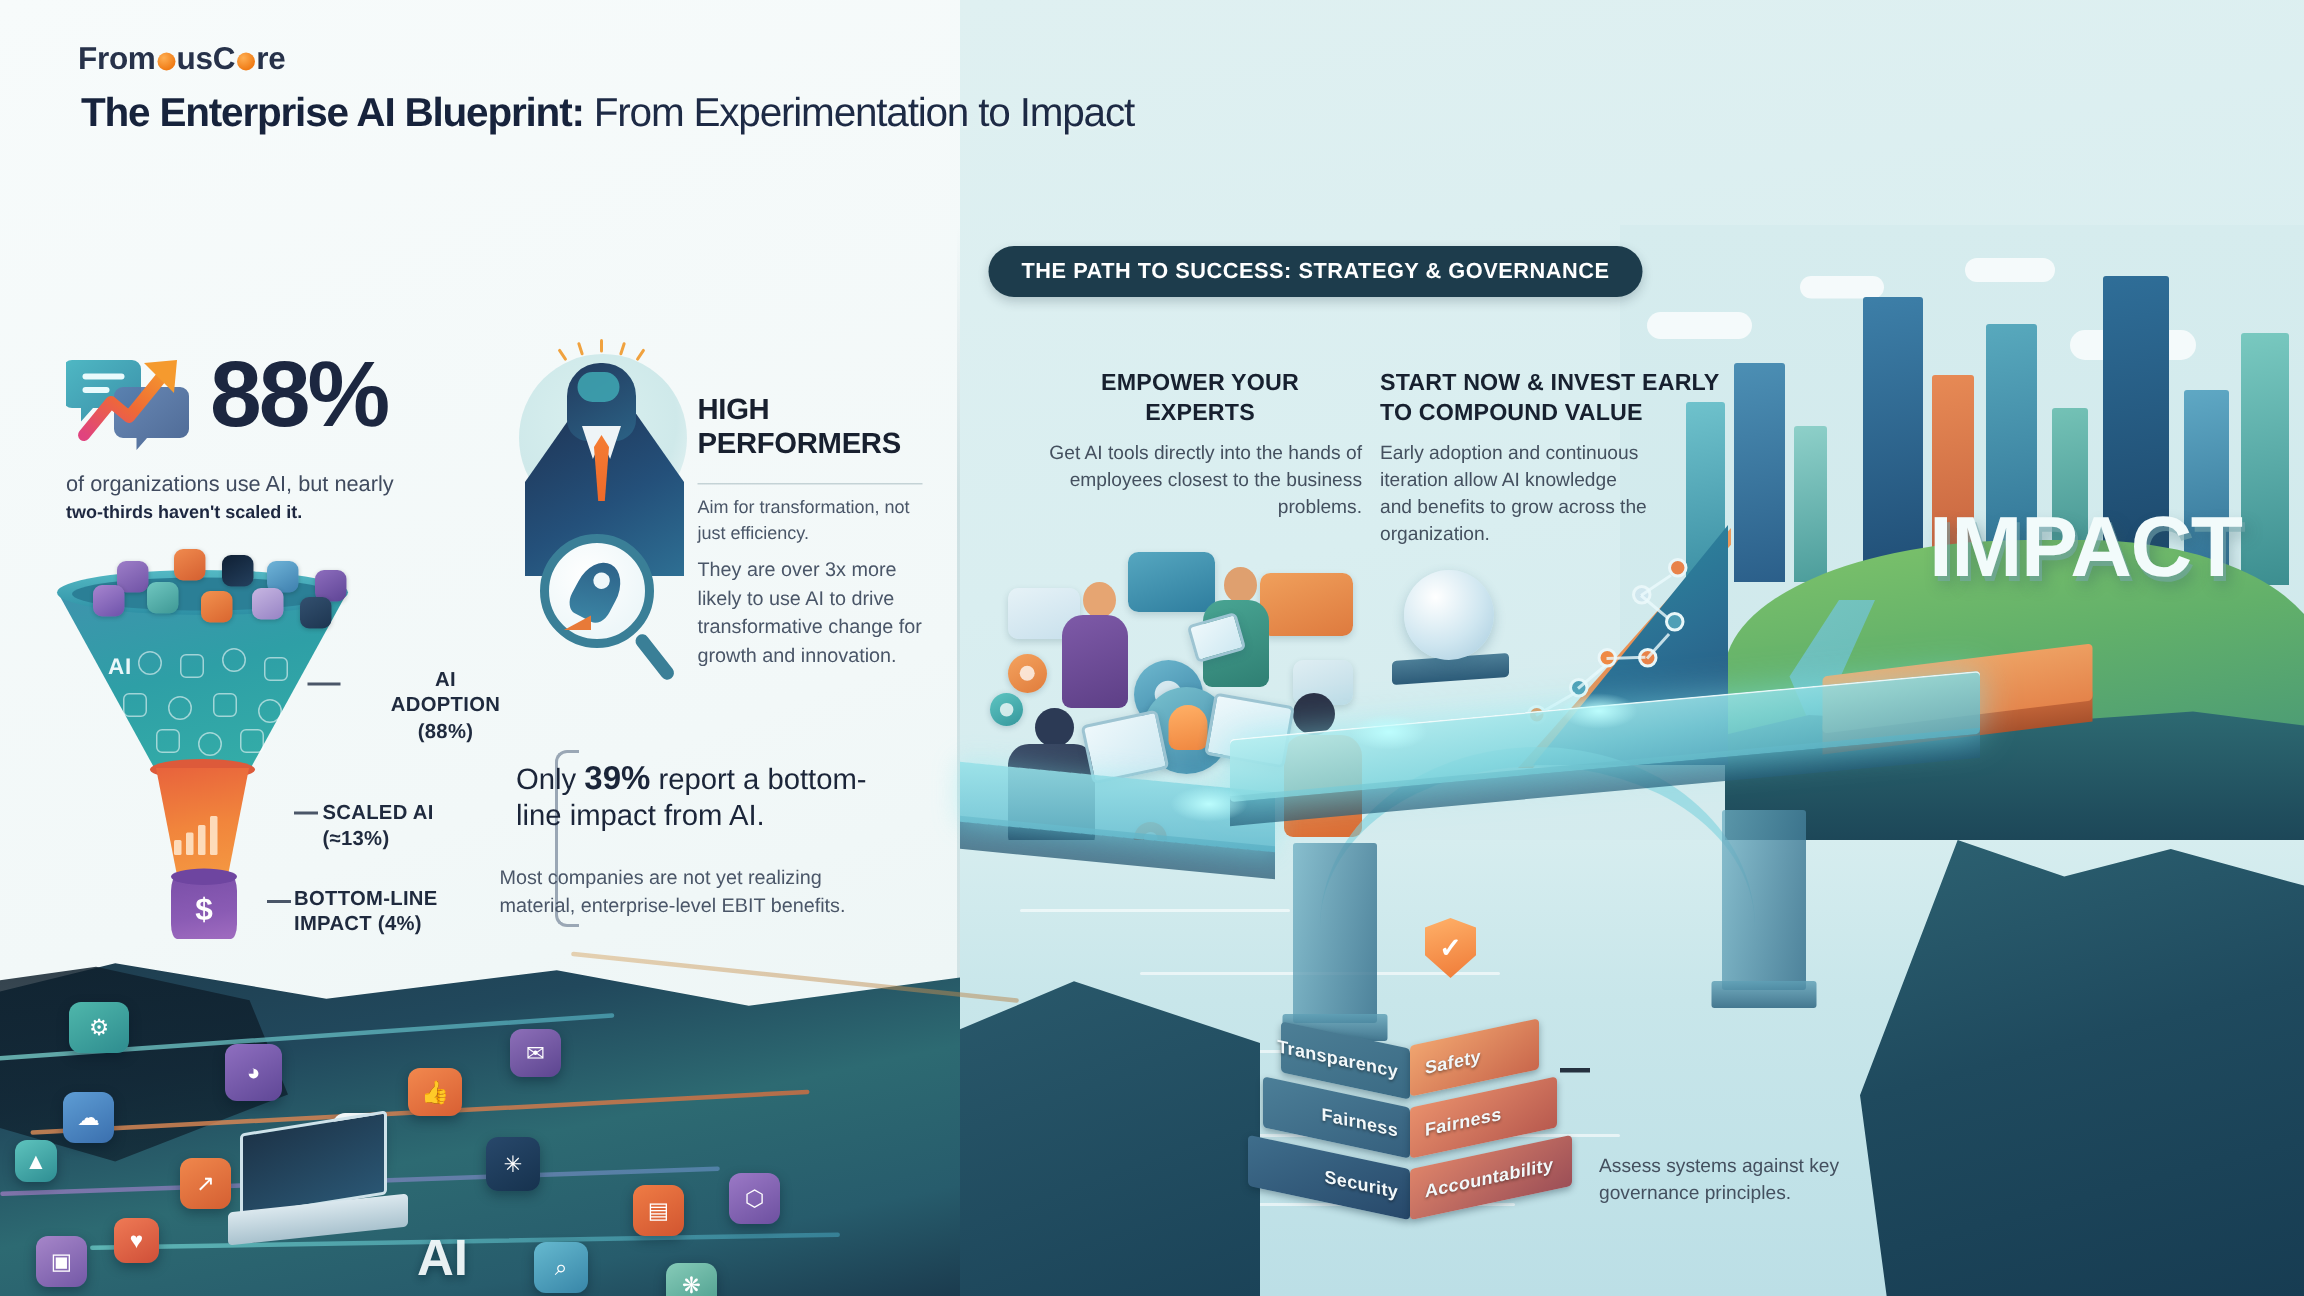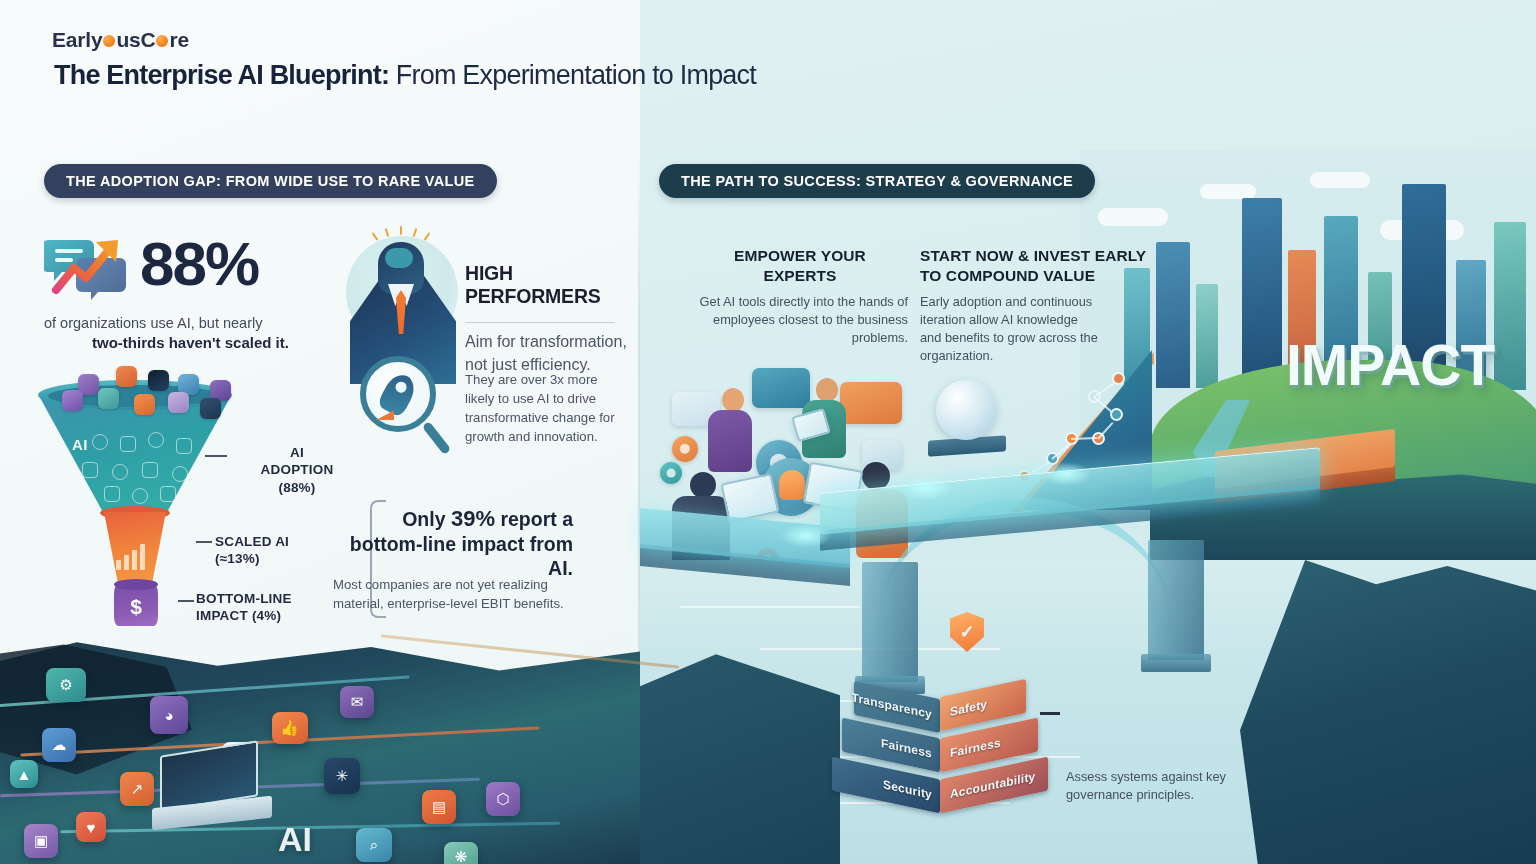--- a/index.html
+++ b/index.html
@@ -72,21 +72,21 @@
   .stat-number {
     position: absolute; left: 140px; top: 228px;
     font-size: 62px; font-weight: 800; color: #1c2740; letter-spacing: -2px;
   }
   .stat-line1 {
     position: absolute; left: 44px; top: 314px; width: 300px;
     font-size: 14.5px; color: #404b5f; line-height: 1.35;
   }
   .stat-line2 {
     position: absolute; left: 44px; top: 333px; width: 320px;
-    font-size: 15px; font-weight: 700; color: #1d2740; line-height: 1.35; margin-left: 48px;
+    font-size: 12px; font-weight: 700; color: #1d2740; line-height: 1.35;
   }
 
   
   .funnel-wrap { position: absolute; left: 20px; top: 372px; width: 230px; height: 270px; }
   .funnel-top {
     position: absolute; left: 18px; top: 22px; width: 194px; height: 120px;
     background: linear-gradient(165deg, #3f93ad 0%, #2e9fa6 45%, #35b0a8 100%);
     clip-path: polygon(0 0, 100% 0, 66% 100%, 34% 100%);
     border-radius: 4px;
   }
@@ -151,22 +151,22 @@
   #tick-b { left: 178px; top: 600px; width: 16px; }
 
   .brace {
     position: absolute; left: 370px; top: 500px; width: 16px; height: 118px;
     border-left: 2px solid #9aa7b5; border-top: 2px solid #9aa7b5; border-bottom: 2px solid #9aa7b5;
     border-radius: 8px 0 0 8px;
   }
 
   
   .c39-head {
-    position: absolute; left: 333px; top: 506px; width: 240px;
-    font-size: 19.5px; font-weight: 700; color: #1b2539; line-height: 1.22; text-align: right;
+    position: absolute; left: 344px; top: 506px; width: 240px;
+    font-size: 19.5px; font-weight: 400; color: #1b2539; line-height: 1.22;
   }
   .c39-head b { font-size: 22px; }
   .c39-body {
     position: absolute; left: 333px; top: 576px; width: 250px;
     font-size: 13.2px; color: #4a5668; line-height: 1.42;
   }
 
   
   .hp-illus { position: absolute; left: 340px; top: 228px; width: 130px; height: 230px; }
   .hp-halo {
@@ -223,21 +223,21 @@
   .hp-title {
     position: absolute; left: 465px; top: 262px; width: 170px;
     font-size: 19.5px; font-weight: 800; color: #18202f; line-height: 1.18; letter-spacing: -0.2px;
   }
   .hp-rule {
     position: absolute; left: 465px; top: 322px; width: 150px; height: 1px;
     background: rgba(110,140,150,.35);
   }
   .hp-p1 {
     position: absolute; left: 465px; top: 330px; width: 162px;
-    font-size: 16px; color: #4a5668; line-height: 1.45;
+    font-size: 12px; color: #4a5668; line-height: 1.45;
   }
   .hp-p2 {
     position: absolute; left: 465px; top: 370px; width: 162px;
     font-size: 13.2px; color: #4a5668; line-height: 1.45;
   }
 
   
   .rp-title {
     position: absolute; font-size: 15.5px; font-weight: 800; color: #17202f;
     line-height: 1.28; letter-spacing: .1px;
@@ -629,32 +629,31 @@
     <div class="app-ico" style="left:24px;  top:824px; width:34px; height:34px; background:linear-gradient(150deg,#a686c9,#7358a6);">▣</div>
   </div>
 
   <div class="laptop">
     <div class="laptop-screen"></div>
     <div class="laptop-base"></div>
   </div>
   <div class="ai-word">AI</div>
 
   <div class="logo">
-    <span>Early</span>
+    <span>From</span>
     <span class="dot"></span>
     <span>usC</span>
     <span class="dot"></span>
     <span>re</span>
   </div>
 
   <div class="headline">
     <span>The Enterprise AI Blueprint:</span><span class="hl-light"> From Experimentation to Impact</span>
   </div>
 
-  <div class="badge" id="badge-left">THE ADOPTION GAP: FROM WIDE USE TO RARE VALUE</div>
   <div class="badge" id="badge-right">THE PATH TO SUCCESS: STRATEGY &amp; GOVERNANCE</div>
 
   <div class="stat-icon">
     <svg viewBox="0 0 90 70" width="90" height="70" aria-hidden="true">
       <defs>
         <linearGradient id="bub" x1="0" y1="0" x2="1" y2="1">
           <stop offset="0" stop-color="#4fb8c4"></stop>
             <stop offset="1" stop-color="#3a8fa8"></stop>
         </linearGradient>
         <linearGradient id="arw" x1="0" y1="1" x2="1" y2="0">

